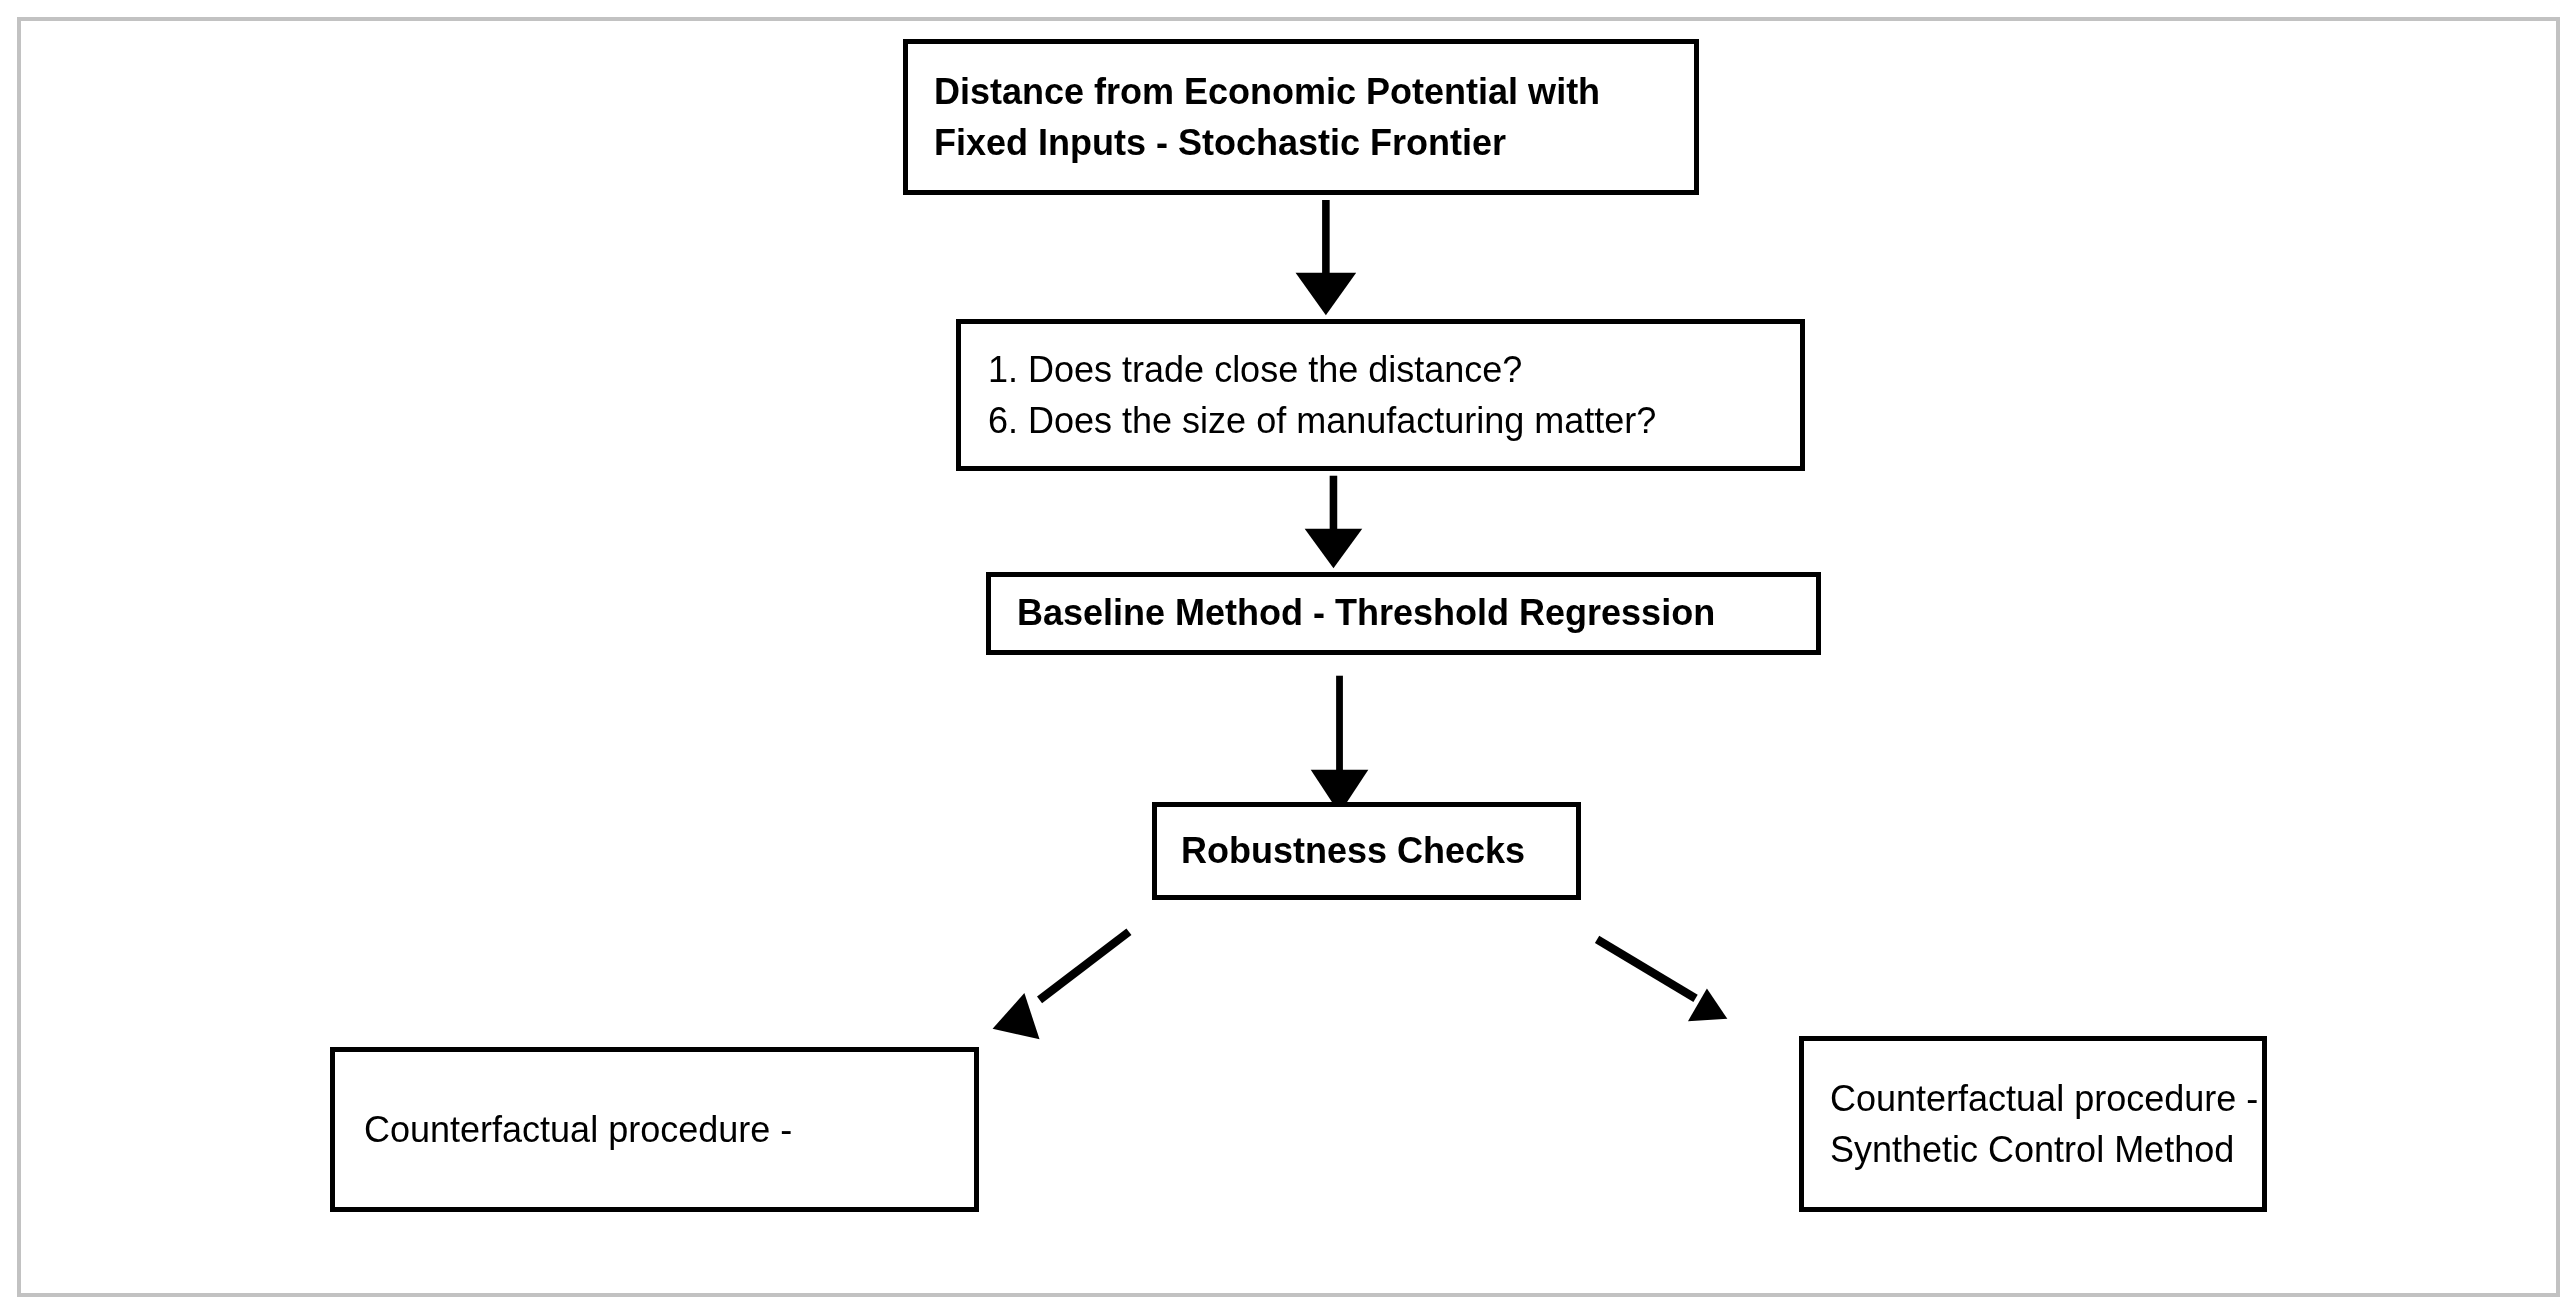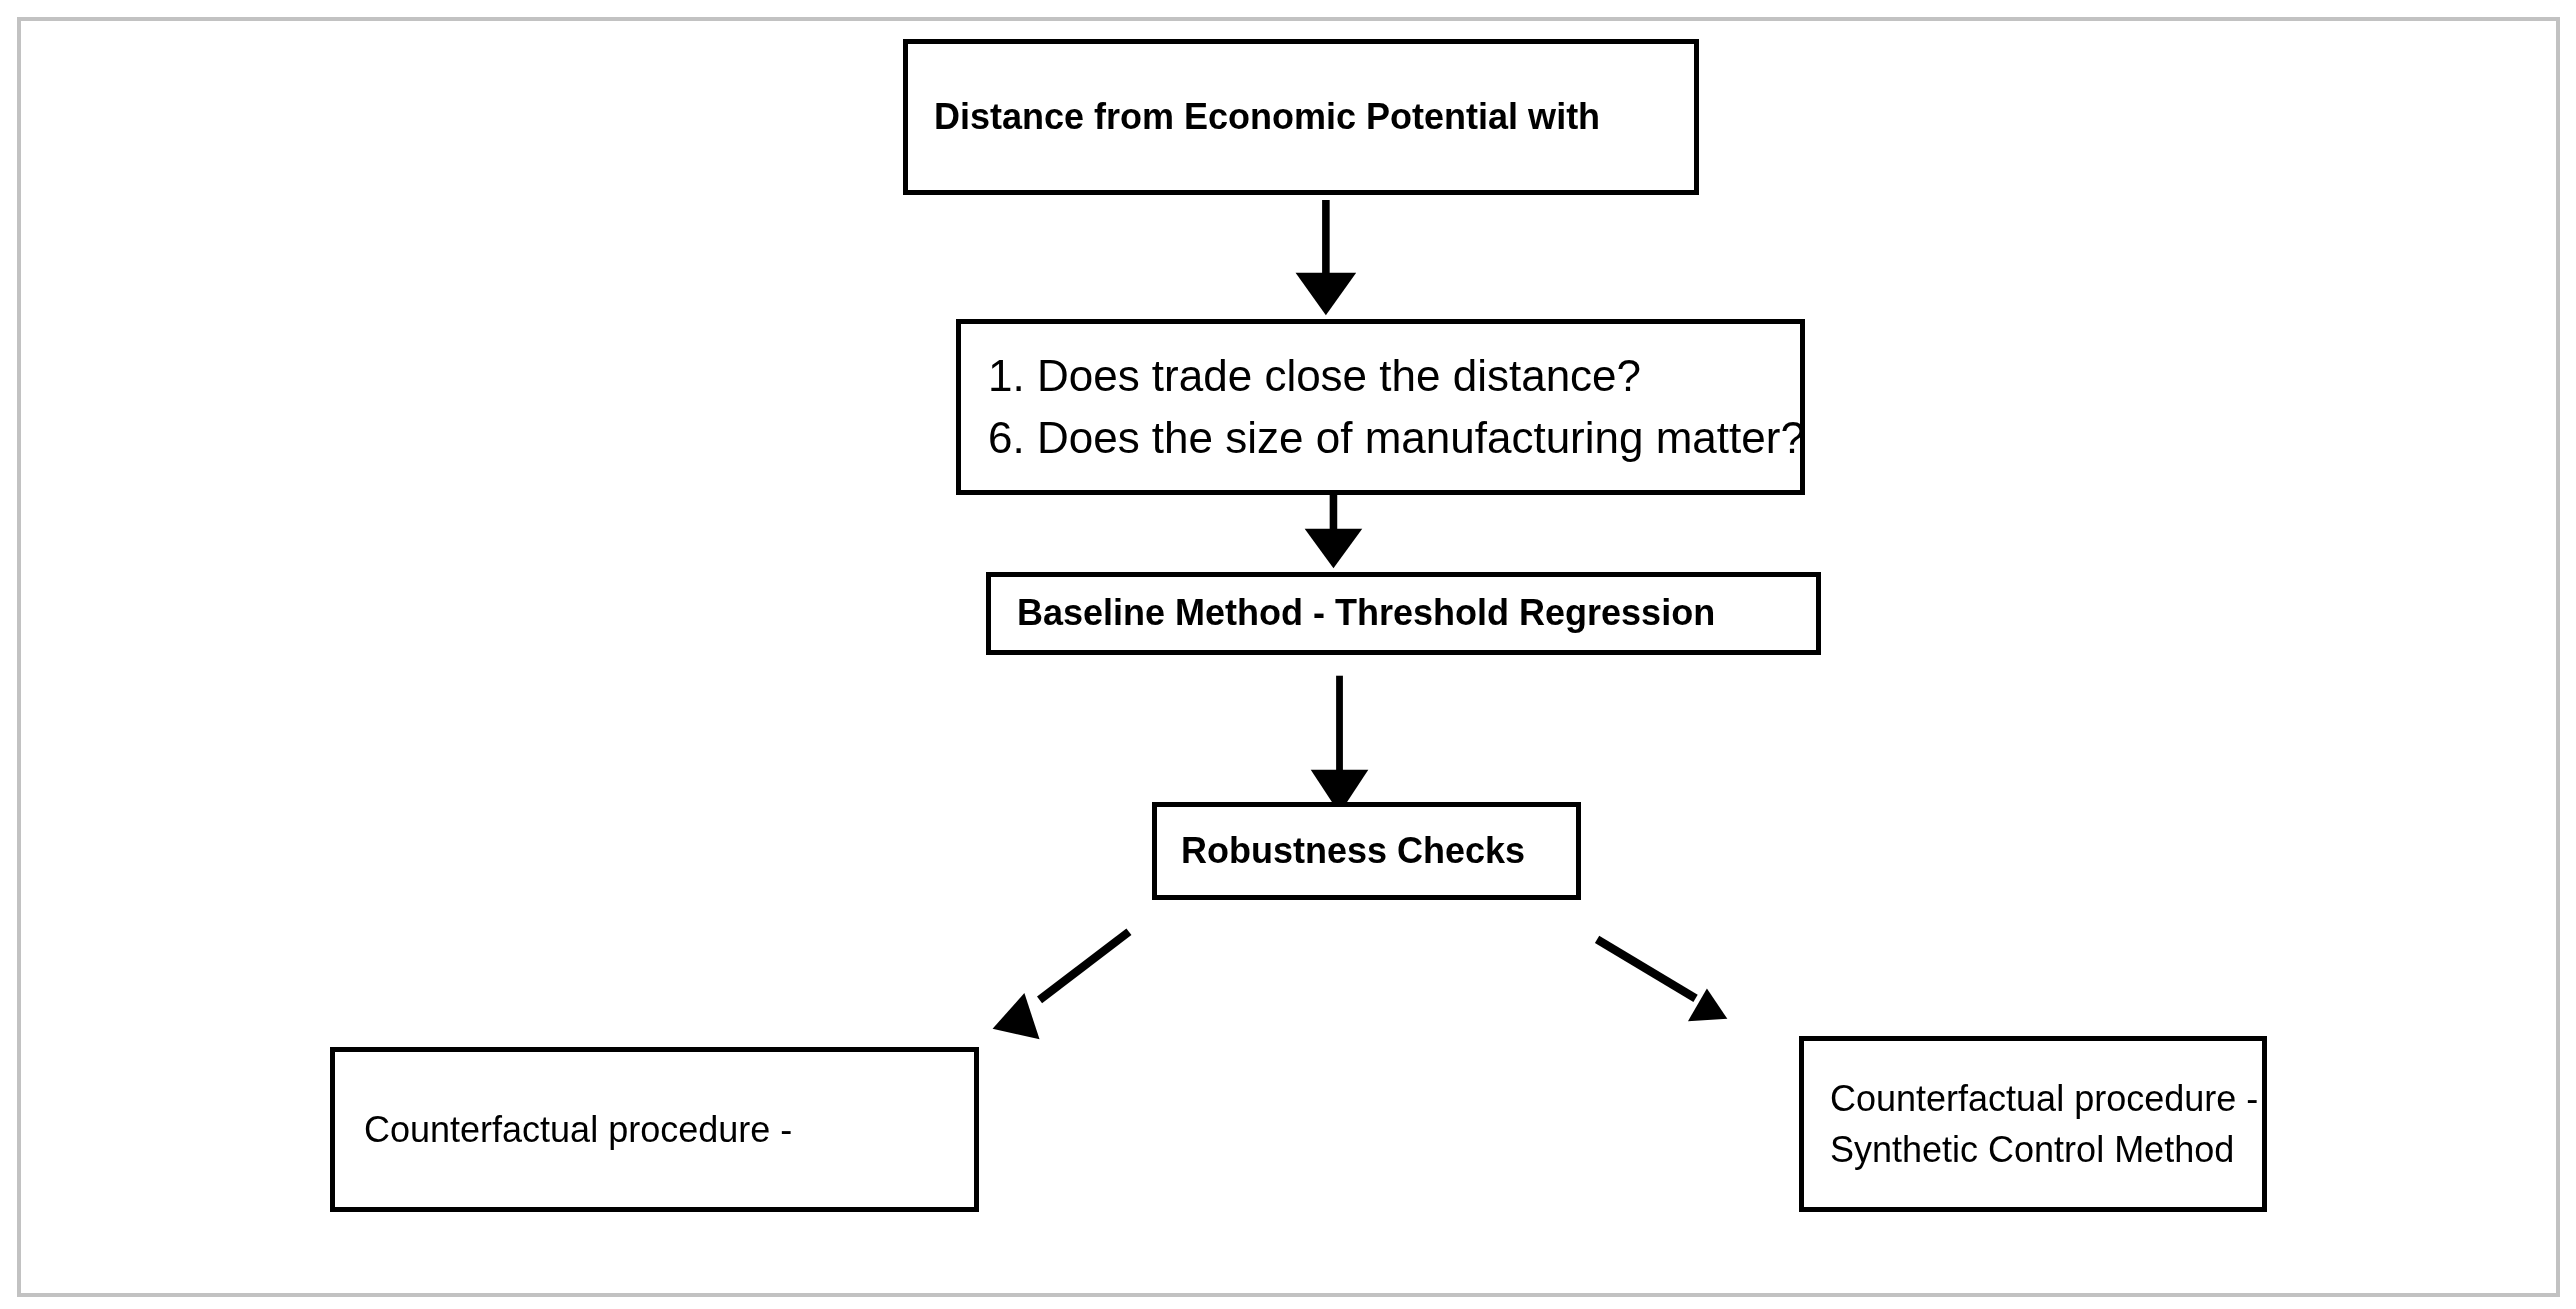--- a/index.html
+++ b/index.html
@@ -59,23 +59,23 @@
     font-size: 36px;
     font-weight: bold;
     line-height: 1.42;
     margin-left: 15px;
   }
   
   #node-questions {
     left: 956px;
     top: 319px;
     width: 849px;
-    height: 176px;
+    height: 152px;
     padding: 12px 27px;
-    font-size: 44px;
+    font-size: 36px;
     font-weight: normal;
     line-height: 1.42;
   }
   
   #node-baseline {
     left: 986px;
     top: 572px;
     width: 835px;
     height: 83px;
     padding: 12px 26px;
@@ -155,20 +155,21 @@
     </g>
 
     <g>
       <line x1="2108" y1="1240" x2="2238" y2="1318" stroke="#000000" stroke-width="11"></line>
       <polygon points="2253,1305 2280,1345 2228,1348" fill="#000000"></polygon>
     </g>
   </svg>
 
   <div class="node" id="node-distance">
     <span class="line">Distance from Economic Potential with</span>
+    <span class="line">Fixed Inputs - Stochastic Frontier</span>
   </div>
 
   <div class="node" id="node-questions">
     <span class="line">1. Does trade close the distance?</span>
     <span class="line">6. Does the size of manufacturing matter?</span>
   </div>
 
   <div class="node" id="node-baseline">
     <span class="line">Baseline Method - Threshold Regression</span>
   </div>

